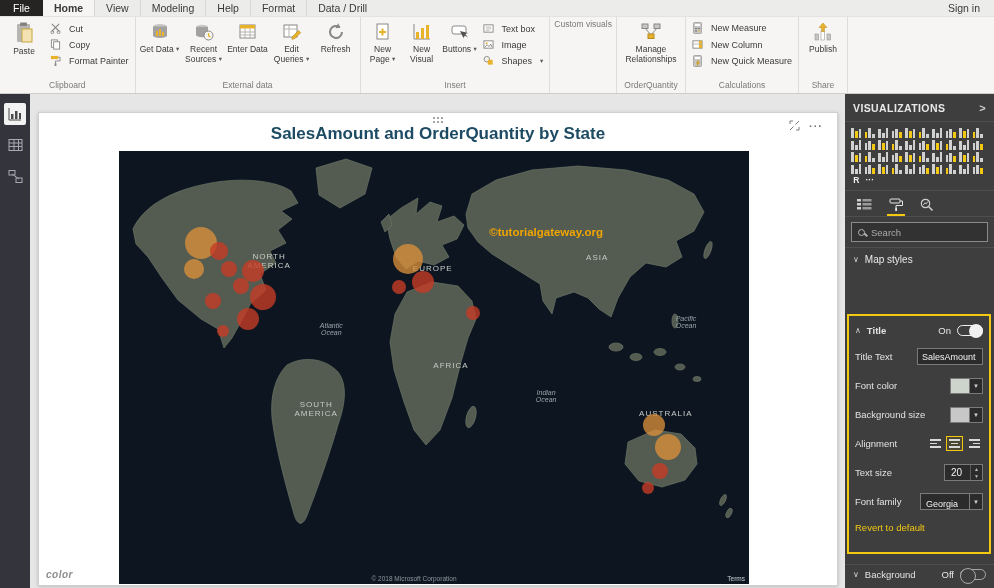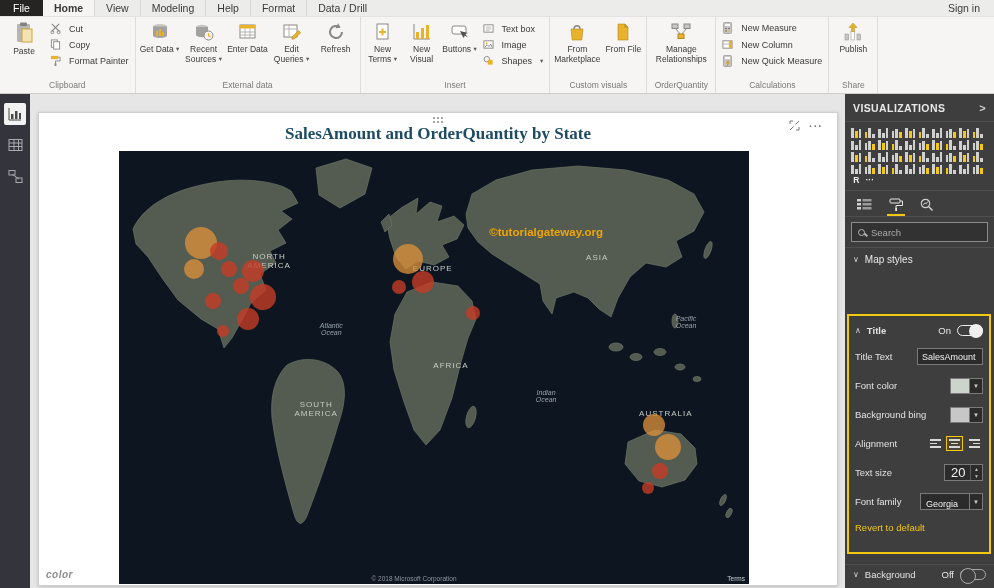--- a/index.html
+++ b/index.html
@@ -28,21 +28,21 @@
   .ricon{display:flex;align-items:center;justify-content:center}
 
   
   .sidebar{position:absolute;top:94px;left:0;width:30px;height:494px;background:#34343c}
   .side-icon{width:22px;height:22px;margin:9px auto 8px;display:flex;align-items:center;justify-content:center;border-radius:2px;cursor:pointer}
   .side-icon.active{background:#f2f2f2}
 
   
   .canvas{position:absolute;top:94px;left:30px;width:815px;height:494px;background:#e6e6e6}
   .page{position:absolute;left:8px;top:18px;width:800px;height:474px;background:#fff;border:1px solid #cfcfcf;box-shadow:0 1px 4px rgba(0,0,0,.18)}
-  .visual-title{position:absolute;top:11px;left:0;right:0;text-align:center;font-family:Liberation Serif, serif;font-size:17px;font-weight:600;color:#1d4b63}
+  .visual-title{position:absolute;top:11px;left:0;right:0;text-align:center;font-family:Liberation Sans, sans-serif;font-size:17px;font-weight:600;color:#1d4b63}
   .vh-grip{position:absolute;top:3px;left:50%;transform:translateX(-50%);width:12px;height:7px;background-image:radial-gradient(#9a9a9a 1px,transparent 1.2px);background-size:4px 4px;opacity:.9}
   .vh-icons{position:absolute;top:4px;right:14px;display:flex;gap:9px;align-items:center;color:#7a7a7a}
   .more-dots{font-size:11px;font-weight:bold;letter-spacing:1px;color:#7a7a7a;line-height:8px}
 
   
   .map{position:absolute;left:80px;top:38px;width:630px;height:433px;background:#0d1620;overflow:hidden}
   .map svg.world{position:absolute;inset:0;width:100%;height:100%}
   .region-label{position:absolute;transform:translate(-50%,-50%);color:#c6ccc6;font-size:8px;letter-spacing:1px;white-space:pre;text-align:center;font-weight:500}
   .ocean-label{position:absolute;transform:translate(-50%,-50%);color:#96a2a8;font-size:7px;font-style:italic;white-space:pre;text-align:center}
   .watermark{position:absolute;transform:translate(-50%,-50%);color:#f0a500;font-weight:bold;font-size:11.5px;white-space:nowrap}
@@ -79,21 +79,21 @@
   .color-dd{display:flex;height:16px;border:1px solid #7a7a7a;cursor:pointer}
   .swatch{width:18px;height:100%}
   .dd-caret{width:13px;display:flex;align-items:center;justify-content:center;background:#2b2b2b;color:#ccc;font-size:6px;border-left:1px solid #7a7a7a}
   .align-group{display:flex;gap:3px}
   .align-btn{width:17px;height:15px;display:flex;flex-direction:column;justify-content:center;gap:2px;padding:2px 2.5px;border:1px solid transparent;cursor:pointer}
   .align-btn span{height:1.5px;background:#d8d8d8;display:block}
   .al-left{align-items:flex-start}.al-center{align-items:center}.al-right{align-items:flex-end}
   .align-selected{border-color:#F2C811;background:#4c4732}
   .w10{width:11px}.w7{width:7px}
   .spinner{display:flex;height:17px;border:1px solid #7a7a7a;background:#2b2b2b}
-  .spin-val{width:25px;color:#f0f0f0;font-size:13px;display:flex;align-items:center;padding-left:6px}
+  .spin-val{width:25px;color:#f0f0f0;font-size:10px;display:flex;align-items:center;padding-left:6px}
   .spin-arrows{display:flex;flex-direction:column;width:12px;border-left:1px solid #5a5a5a}
   .spin-arrows span{flex:1;font-size:5px;display:flex;align-items:center;justify-content:center;color:#bbb;cursor:pointer}
   .ff-dd{display:flex;height:17px;border:1px solid #7a7a7a;background:#2b2b2b;align-items:flex-end;cursor:pointer}
   .ff-val{padding:0 5px;font-size:9px;color:#f0f0f0;width:48px}
   .revert{color:#F2C811;font-size:9.5px;margin-top:6px;display:inline-block;cursor:pointer}
   .toggle{width:26px;height:11px;border:1px solid #f0f0f0;border-radius:6px;position:relative;cursor:pointer;flex:0 0 auto}
   .toggle.on::after{content:"";position:absolute;right:-1px;top:-2.5px;width:14px;height:14px;background:#f0f0f0;border-radius:50%}
   .toggle.off{border-color:#a8a8a8}
   .toggle.off::after{content:"";position:absolute;left:-1px;top:-2.5px;width:14px;height:14px;background:#3e3e3e;border:1px solid #a8a8a8;border-radius:50%}
   .toggle-state{font-size:9.5px;color:#e8e8e8}
@@ -226,21 +226,21 @@
 
     <div class="rgroup">
       <div class="rgroup-content">
         <div class="bigbtn" style="width:40px">
           <span class="ricon">
             <svg width="20" height="20" viewBox="0 0 20 20">
                 <rect x="4" y="2" width="11" height="15" fill="#fff" stroke="#8a8886"></rect>
                 <path d="M9.5,6.5 v7 M6,10 h7" stroke="#e8b32a" stroke-width="2"></path>
               </svg>
           </span>
-          <span class="blabel"><span>New Terms</span> <span class="caret">▾</span></span>
+          <span class="blabel"><span>New Page</span> <span class="caret">▾</span></span>
         </div>
         <div class="bigbtn" style="width:38px">
           <span class="ricon">
             <svg width="20" height="20" viewBox="0 0 20 20">
                 <path d="M2,17 h16 M2,17 v-15" stroke="#8a8886"></path>
                 <rect x="4" y="10" width="3" height="7" fill="#e8b32a"></rect>
                 <rect x="9" y="6" width="3" height="11" fill="#e8b32a"></rect>
                 <rect x="14" y="3" width="3" height="14" fill="#e8b32a"></rect>
               </svg>
           </span>
@@ -284,40 +284,20 @@
               </span>
             <span>Shapes</span>
             <span class="caret">▾</span>
           </div>
         </div>
       </div>
       <div class="rgroup-label">Insert</div>
     </div>
 
     <div class="rgroup">
-      <div class="rgroup-content">
-        <div class="bigbtn" style="width:50px">
-          <span class="ricon">
-            <svg width="20" height="20" viewBox="0 0 20 20">
-                <path d="M4,7 h12 l-1.2,11 h-9.6 z" fill="#e8b32a" stroke="#b28a1e" stroke-width="0.6"></path>
-                <path d="M7,7 a3,3.2 0 0 1 6,0" fill="none" stroke="#8a8886" stroke-width="1.4"></path>
-              </svg>
-          </span>
-          <span class="blabel">From Marketplace</span>
-        </div>
-        <div class="bigbtn" style="width:42px">
-          <span class="ricon">
-            <svg width="20" height="20" viewBox="0 0 20 20">
-                <path d="M5,2 h7 l3,3 v13 h-10 z" fill="#e8b32a" stroke="#b28a1e" stroke-width="0.6"></path>
-                <path d="M12,2 v3 h3" fill="none" stroke="#b28a1e"></path>
-              </svg>
-          </span>
-          <span class="blabel">From File</span>
-        </div>
-      </div>
       <div class="rgroup-label">Custom visuals</div>
     </div>
 
     <div class="rgroup">
       <div class="rgroup-content">
         <div class="bigbtn" style="width:64px">
           <span class="ricon">
             <svg width="22" height="20" viewBox="0 0 22 20">
                 <path d="M5,6 L11,13 L17,6" stroke="#8a8886" fill="none"></path>
                 <rect x="2" y="2" width="6" height="4.5" fill="#c8c6c4" stroke="#8a8886"></rect>
@@ -755,21 +735,21 @@
         <input class="input-dark" type="text" value="SalesAmount ..." style="">
       </div>
       <div class="f-row">
         <span class="f-label">Font color</span>
         <span class="color-dd">
           <span class="swatch" style="background:#cdd4cb"></span>
           <span class="dd-caret">▼</span>
         </span>
       </div>
       <div class="f-row">
-        <span class="f-label">Background bing</span>
+        <span class="f-label">Background size</span>
         <span class="color-dd">
           <span class="swatch" style="background:#c7c7c7"></span>
           <span class="dd-caret">▼</span>
         </span>
       </div>
       <div class="f-row">
         <span class="f-label">Alignment</span>
         <span class="align-group">
           <span class="align-btn al-left">
               <span class="w10"></span>

